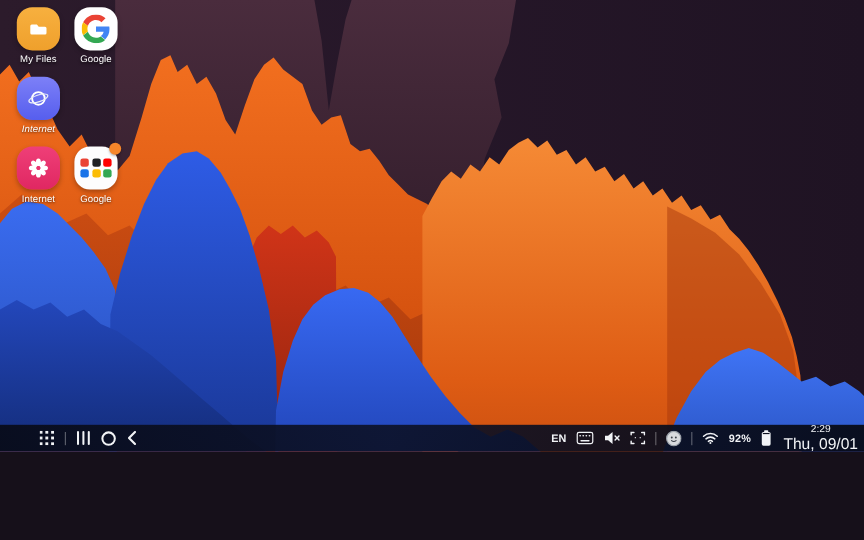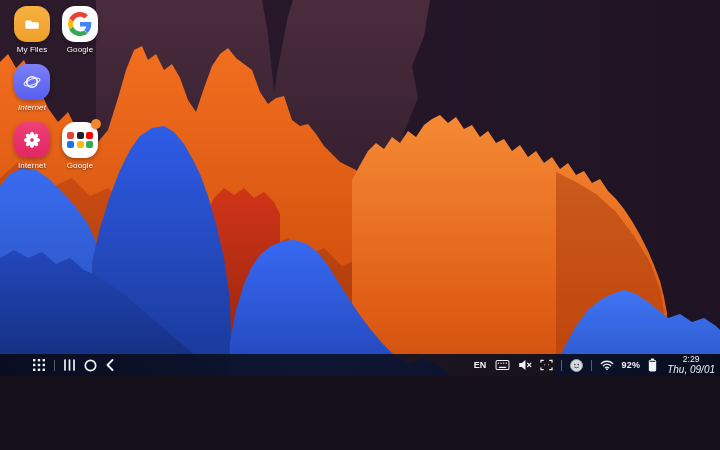--- a/index.html
+++ b/index.html
@@ -34,21 +34,21 @@
     background:linear-gradient(90deg, rgba(8,11,24,.93), rgba(12,17,38,.90) 45%, rgba(7,10,22,.95));
     display:flex; align-items:center; justify-content:space-between; }
   .nav-cluster { display:flex; align-items:center; gap:9px; padding-left:33px; height:100%; }
   .status-cluster { display:flex; align-items:center; gap:8px; padding-right:5px; height:100%; }
   .tb-btn { display:flex; align-items:center; justify-content:center; cursor:pointer; height:100%; }
   .tb-sep { width:1px; height:11px; background:rgba(255,255,255,.32); }
   .status-text { color:#f1f3f6; font-size:9px; font-weight:600; letter-spacing:.2px; }
   .pct { font-weight:700; }
   .clock { text-align:center; color:#f1f3f6; line-height:1.18; padding-left:2px; cursor:pointer; }
   .clock .time { font-size:8.5px; }
-  .clock .date { font-size:10px;font-style:italic; }
+  .clock .date { font-size:13px; }
   svg.tbicon { display:block; }
 </style>
 </head>
 <body>
 
 <div class="screen">
 
   <svg class="wallpaper" viewBox="0 0 720 450" preserveAspectRatio="none">
     <defs>
       <linearGradient id="gBg" x1="0" y1="0" x2="1" y2="0">

